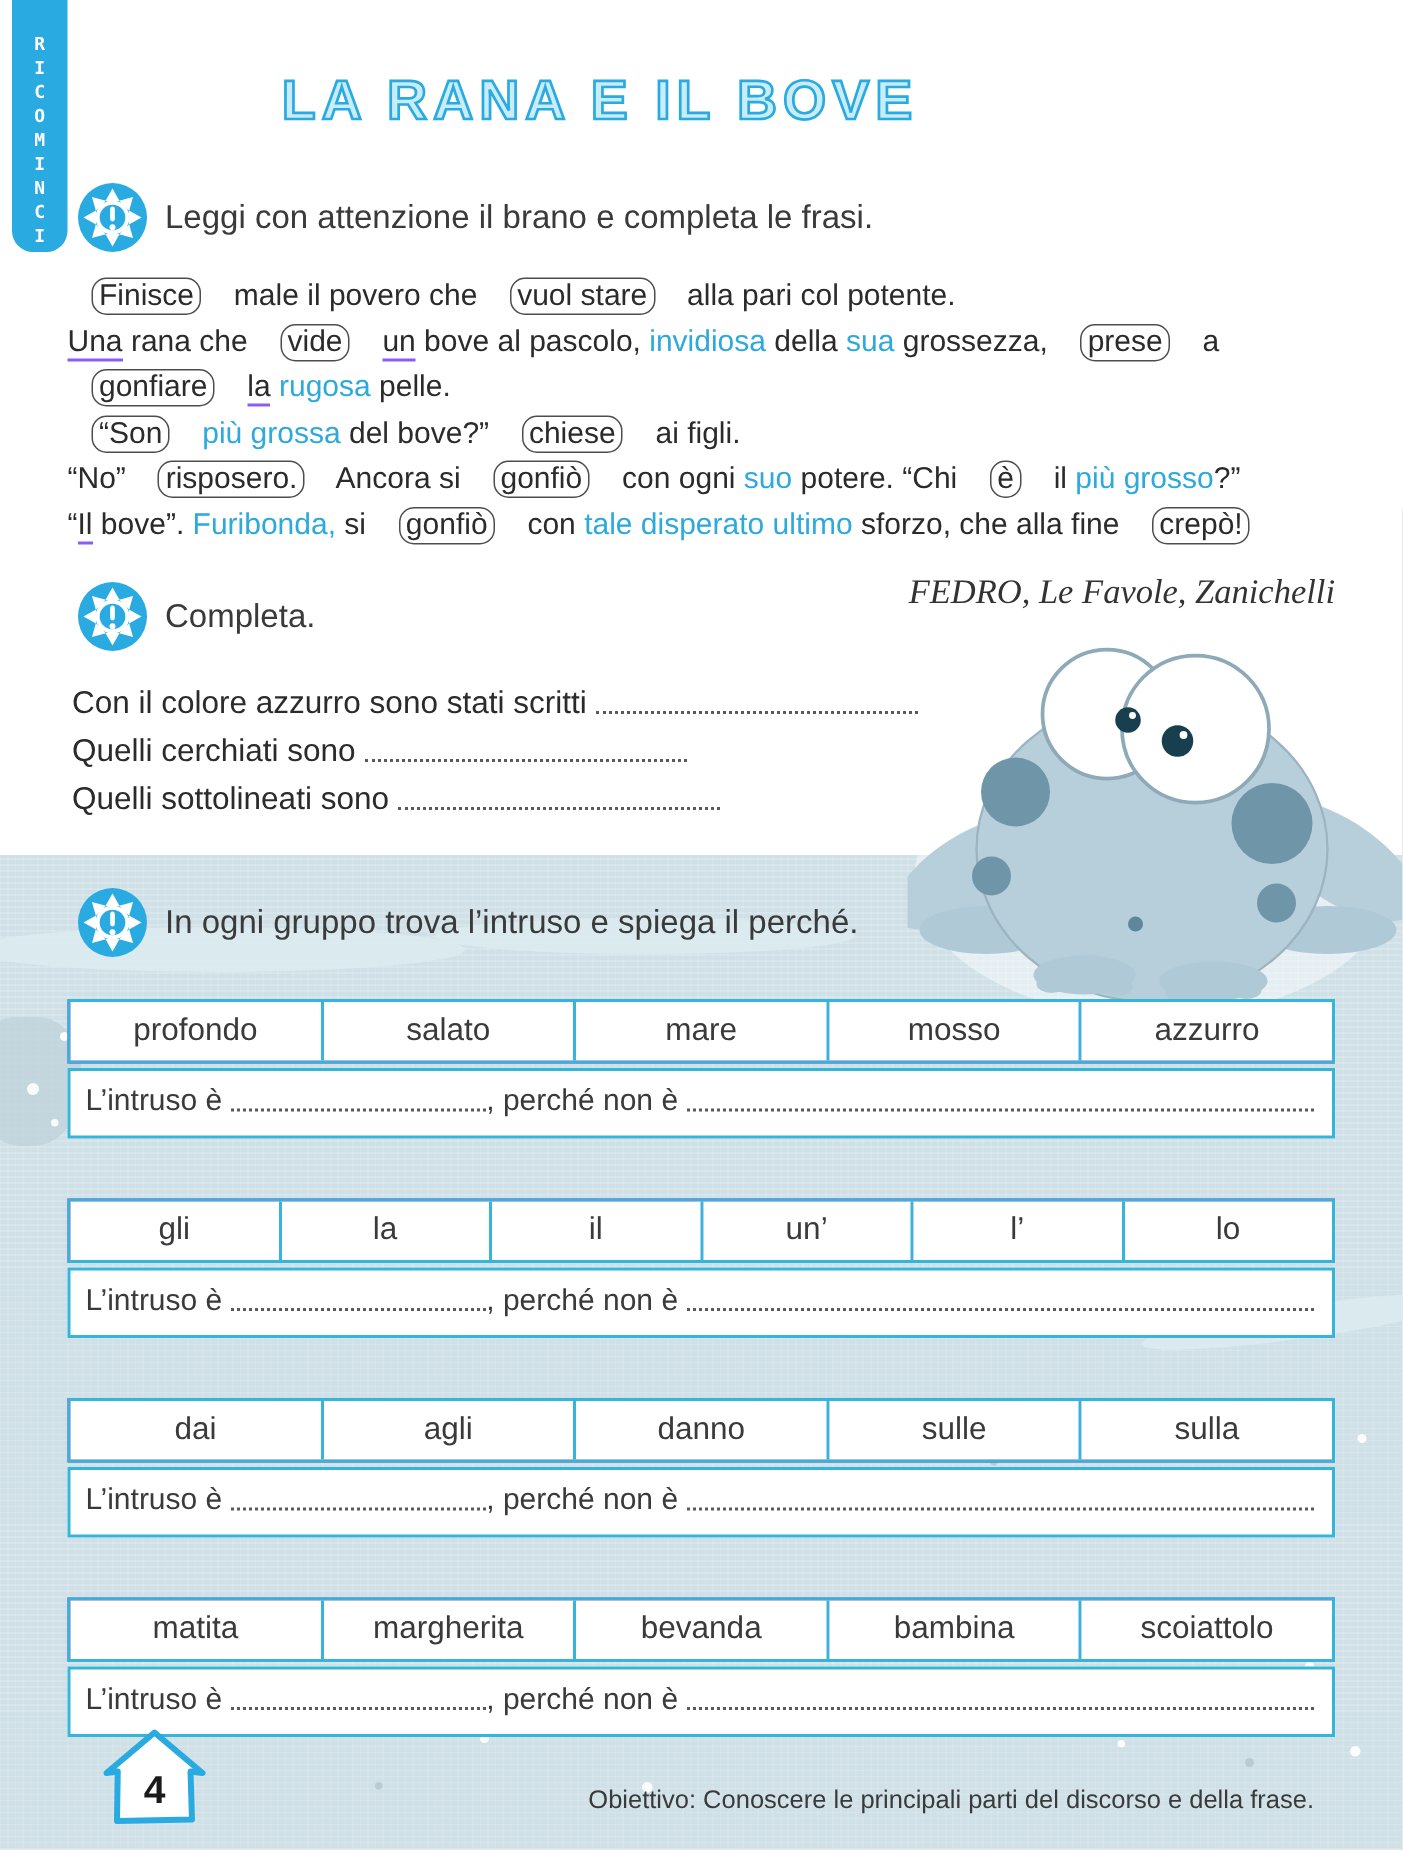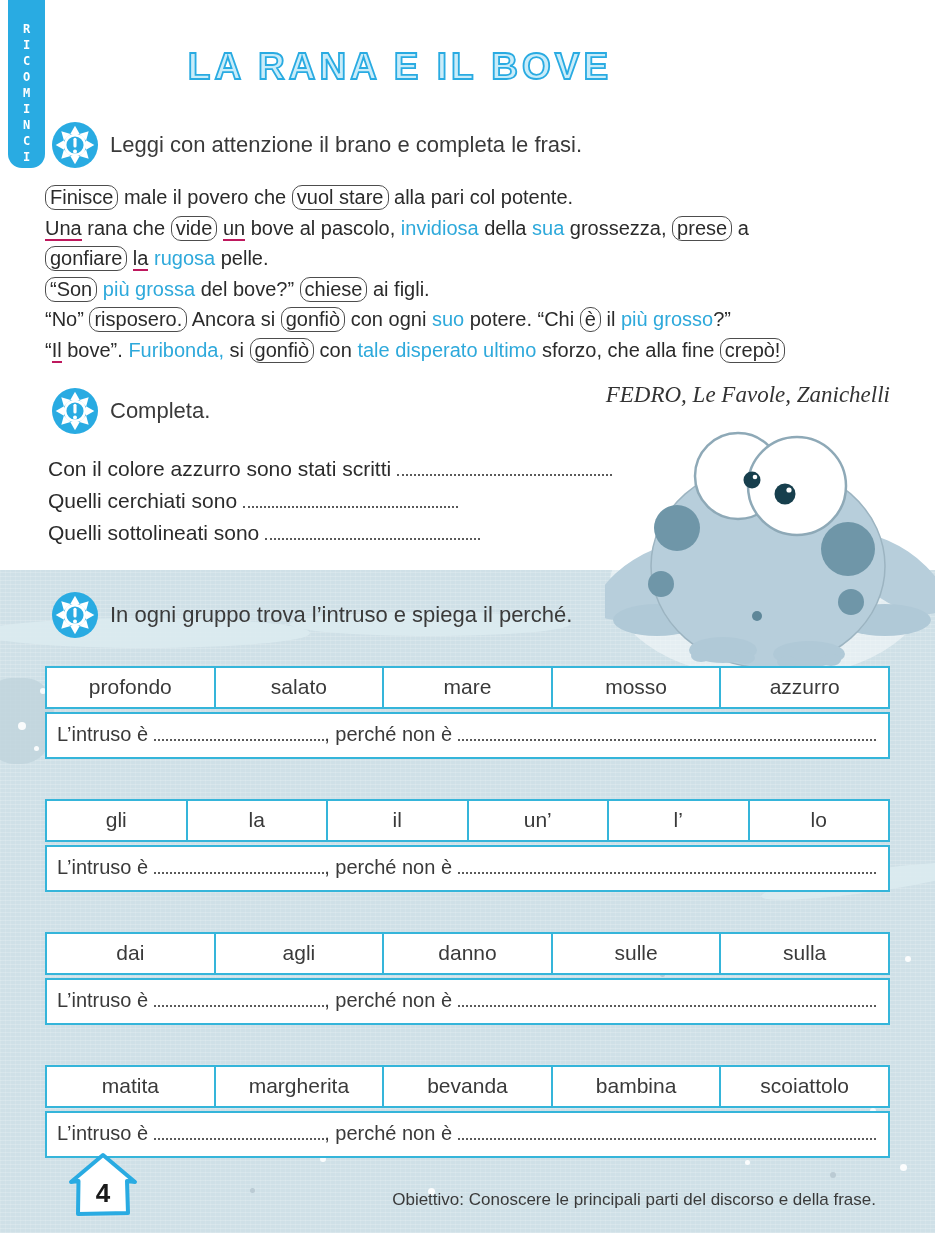--- a/index.html
+++ b/index.html
@@ -46,23 +46,23 @@
   .ex .instr { font-size:22px; color:#3a3a3a; }
   .ex1 { top:122px; left:52px; }
   .ex2 { top:388px; left:52px; }
   .ex3 { top:592px; left:52px; }
   
   .passage { position:absolute; top:182px; left:45px; width:848px; font-size:20px; }
   .pline { line-height:30.5px; white-space:nowrap; }
   .seg-plain { }
   .seg-blue { color:#2ea9db; }
   .seg-circle {
-    border:1.5px solid #4d4d4d; border-radius:10px; padding:0 4px 1px 4px; margin:0 0;
-  }
-  .seg-underline { border-bottom:2px solid #be185d; padding-bottom:0px; }
+    border:1.5px solid #4d4d4d; border-radius:10px; padding:0 4px 1px 4px; margin:0 16px;
+  }
+  .seg-underline { border-bottom:2px solid #8b5cf6; padding-bottom:0px; }
   .attribution {
     position:absolute; top:382px; right:45px; font-style:italic; font-size:23px; color:#333;
     font-family:"Liberation Serif", serif;
   }
   
   .completa { position:absolute; top:448px; left:48px; width:580px; font-size:21px; }
   .completa .cline { display:flex; align-items:flex-end; height:32px; }
   .completa .lbl { line-height:1.1; white-space:nowrap; }
   .blank { display:inline-block; border-bottom:2px dotted #5a5a5a; height:2px; margin:0 0 4px 6px; }
   .completa .blank { width:215px; }

